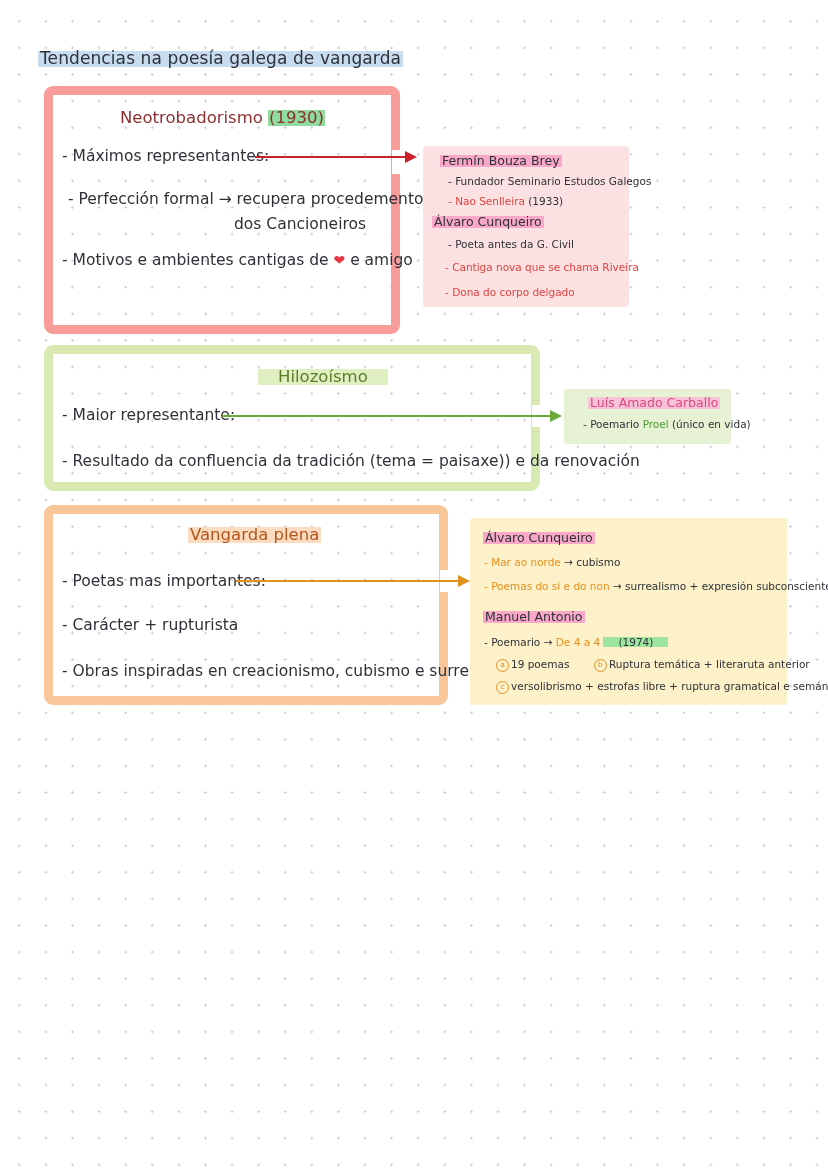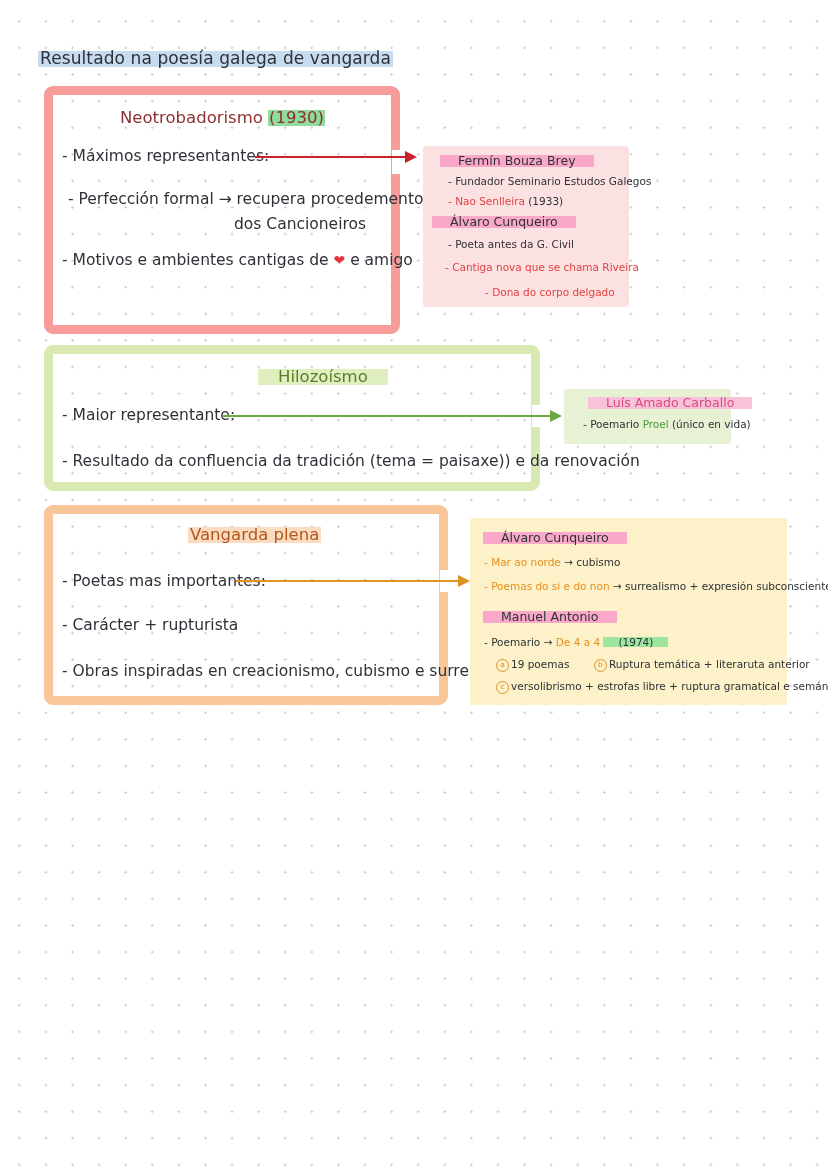--- a/index.html
+++ b/index.html
@@ -149,21 +149,21 @@
     width: 317px; height: 187px;
     background: #fcf1c9;
   }
 
   .card-head {
     position: absolute;
     font-size: 12.5px;
     color: #2e3137;
     white-space: nowrap;
     background: linear-gradient(transparent 12%, #f9a8c9 12%, #f9a8c9 95%, transparent 95%);
-    padding: 0 18px;
+    padding: 0 2px;
   }
   .card-head.pinktext {
     color: #d84a80;
     background: linear-gradient(transparent 12%, #f9c2d8 12%, #f9c2d8 95%, transparent 95%);
   }
   .card-line {
     position: absolute;
     font-size: 10.5px;
     color: #2e3137;
     white-space: nowrap;
@@ -189,21 +189,21 @@
     margin-right: 2px;
   }
 </style>
 </head>
 <body>
 
 <div id="dot-grid"></div>
 
 <div id="sheet">
 
-  <div class="abs" id="page-title">Resultado na poesía galega de vangarda</div>
+  <div class="abs" id="page-title">Tendencias na poesía galega de vangarda</div>
 
   <div class="abs outline-box" id="box-neotro"></div>
   <div class="abs border-gap" style="left:392px; top:150px; width:11px; height:24px;"></div>
 
   <div class="abs sec-heading" id="heading-neotro">
     <span>Neotrobadorismo </span><span class="yr">(1930)</span>
   </div>
 
   <div class="abs body-line" style="left:62px; top:147px;">- Máximos representantes:</div>
   <div class="abs body-line" style="left:68px; top:190px;">- Perfección formal → recupera procedementos</div>
@@ -221,21 +221,21 @@
 
   <div class="abs card" id="card-neotro">
     <div class="card-head" style="left:17px; top:7px;">Fermín Bouza Brey</div>
     <div class="card-line" style="left:25px; top:29px;">- Fundador Seminario Estudos Galegos</div>
     <div class="card-line" style="left:25px; top:49px;">
       <span class="red" style="color:#e0433f;">- Nao Senlleira </span><span>(1933)</span>
     </div>
     <div class="card-head" style="left:9px; top:68px;">Álvaro Cunqueiro</div>
     <div class="card-line" style="left:25px; top:92px;">- Poeta antes da G. Civil</div>
     <div class="card-line red" style="left:22px; top:115px;">- Cantiga nova que se chama Riveira</div>
-    <div class="card-line red" style="left:22px; top:140px;margin-left:40px;">- Dona do corpo delgado</div>
+    <div class="card-line red" style="left:22px; top:140px;">- Dona do corpo delgado</div>
   </div>
 
   <div class="abs outline-box" id="box-hilo"></div>
   <div class="abs border-gap" style="left:532px; top:405px; width:11px; height:22px;"></div>
 
   <div class="abs sec-heading" id="heading-hilo">Hilozoísmo</div>
 
   <div class="abs body-line" style="left:62px; top:406px;">- Maior representante:</div>
   <div class="abs body-line" style="left:62px; top:452px;">- Resultado da confluencia da tradición (tema = paisaxe)) e da renovación</div>
 

